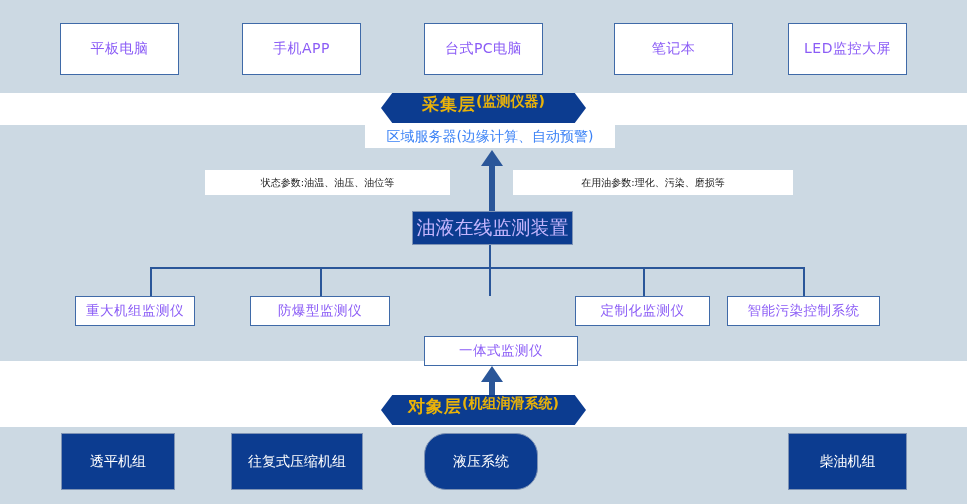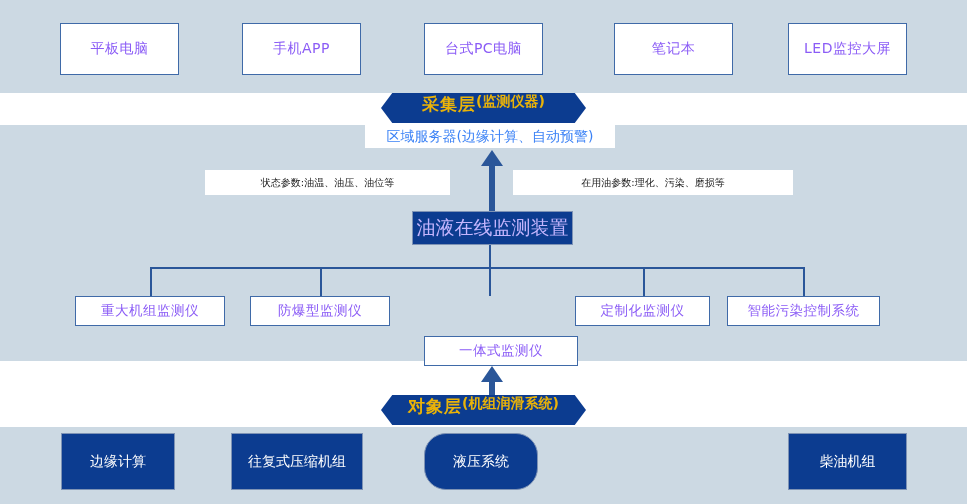--- a/index.html
+++ b/index.html
@@ -201,21 +201,21 @@
   </div>
 
   <div class="line vline" style="left:489px; top:245px; height:23px;"></div>
   <div class="line hline" style="left:150px; top:267px; width:655px;"></div>
   <div class="line vline" style="left:150px; top:267px; height:29px;"></div>
   <div class="line vline" style="left:320px; top:267px; height:29px;"></div>
   <div class="line vline" style="left:489px; top:267px; height:29px;"></div>
   <div class="line vline" style="left:643px; top:267px; height:29px;"></div>
   <div class="line vline" style="left:803px; top:267px; height:29px;"></div>
 
-  <div class="wbox mon-box" style="left:75px;  width:150px;">
+  <div class="wbox mon-box" style="left:75px;  width:120px;">
     <span>重大机组监测仪</span>
   </div>
   <div class="wbox mon-box" style="left:250px; width:140px;">
     <span>防爆型监测仪</span>
   </div>
   <div class="wbox mon-box" style="left:424px; width:154px;margin-top:40px;">
     <span>一体式监测仪</span>
   </div>
   <div class="wbox mon-box" style="left:575px; width:135px;">
     <span>定制化监测仪</span>
@@ -226,21 +226,21 @@
 
   <div class="arrow-shaft" style="left:489px; top:381px; height:18px;"></div>
   <div class="arrow-up" style="left:481px; top:366px;"></div>
 
   <div class="banner" id="banner-object">
     <span class="big">对象层</span>
     <span class="small"> (机组润滑系统)</span>
   </div>
 
   <div class="dbox obj-box" style="left:61px;  width:114px;">
-    <span>边缘计算</span>
+    <span>透平机组</span>
   </div>
   <div class="dbox obj-box" style="left:231px; width:132px;">
     <span>往复式压缩机组</span>
   </div>
   <div class="dbox obj-box" style="left:424px; width:114px;border-radius:22px;">
     <span>液压系统</span>
   </div>
   <div class="dbox obj-box" style="left:788px; width:119px;">
     <span>柴油机组</span>
   </div>

